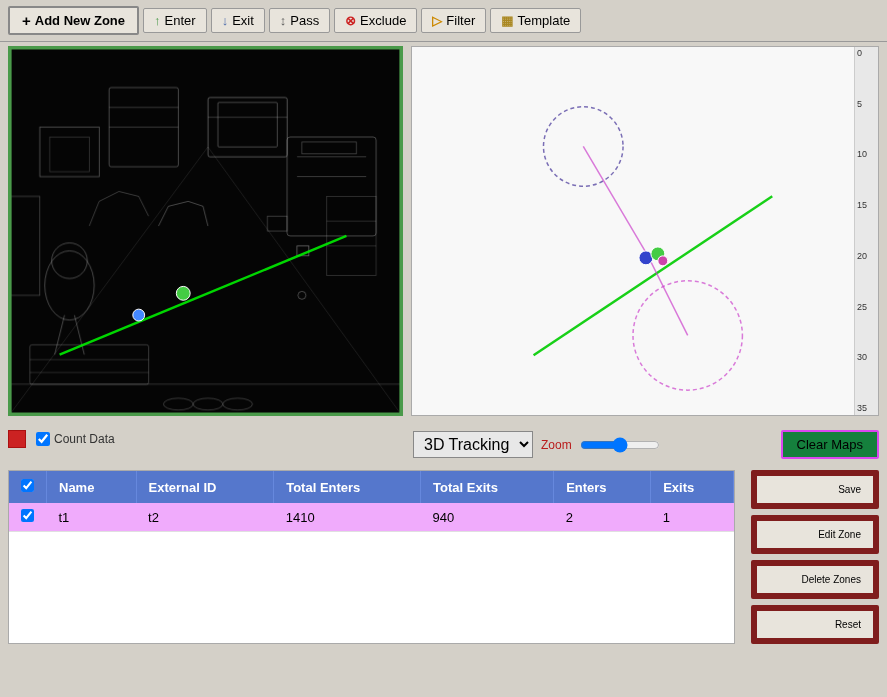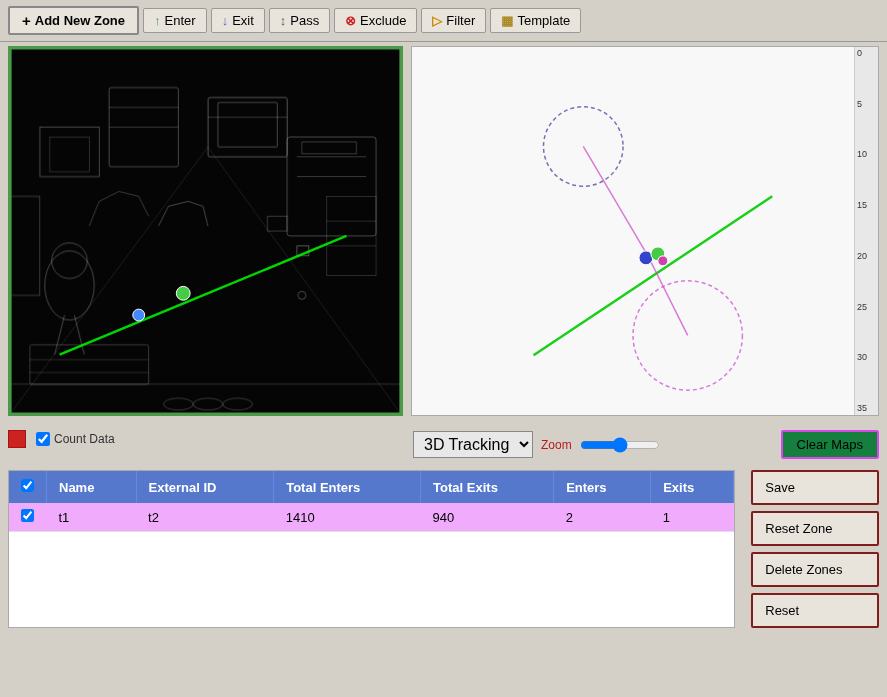--- a/index.html
+++ b/index.html
@@ -208,26 +208,26 @@
 
     
     #side-buttons {
       display: flex;
       flex-direction: column;
       gap: 6px;
       width: 130px;
     }
     .side-btn {
       padding: 8px 12px;
-      border: 2px solid #7f1d1d;
+      border: 6px solid #7f1d1d;
       background: #e8e4dc;
       cursor: pointer;
-      font-size: 13px;
+      font-size: 10px;
       border-radius: 2px;
-      text-align: left;
+      text-align: right;
     }
 
     
     #video-svg {
       position: absolute;
       top: 0; left: 0;
       width: 100%; height: 100%;
     }
     
     #map-svg {
@@ -428,19 +428,19 @@
       <td>940</td>
       <td>2</td>
       <td>1</td>
     </tr>
           </tbody>
       </table>
     </div>
 
     <div id="side-buttons">
       <button class="side-btn">Save</button>
-      <button class="side-btn">Reset Zone</button>
+      <button class="side-btn">Edit Zone</button>
       <button class="side-btn">Delete Zones</button>
       <button class="side-btn">Reset</button>
     </div>
   </div>
 
 </div>
 
 </body></html>

